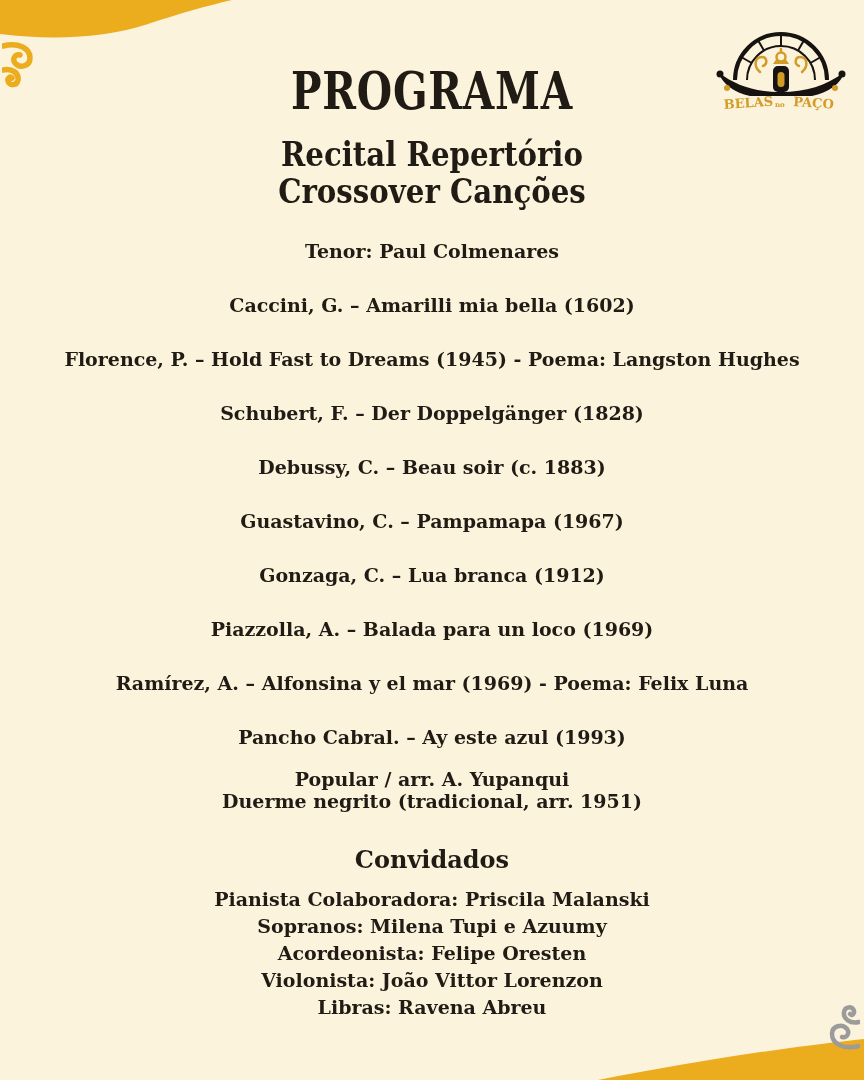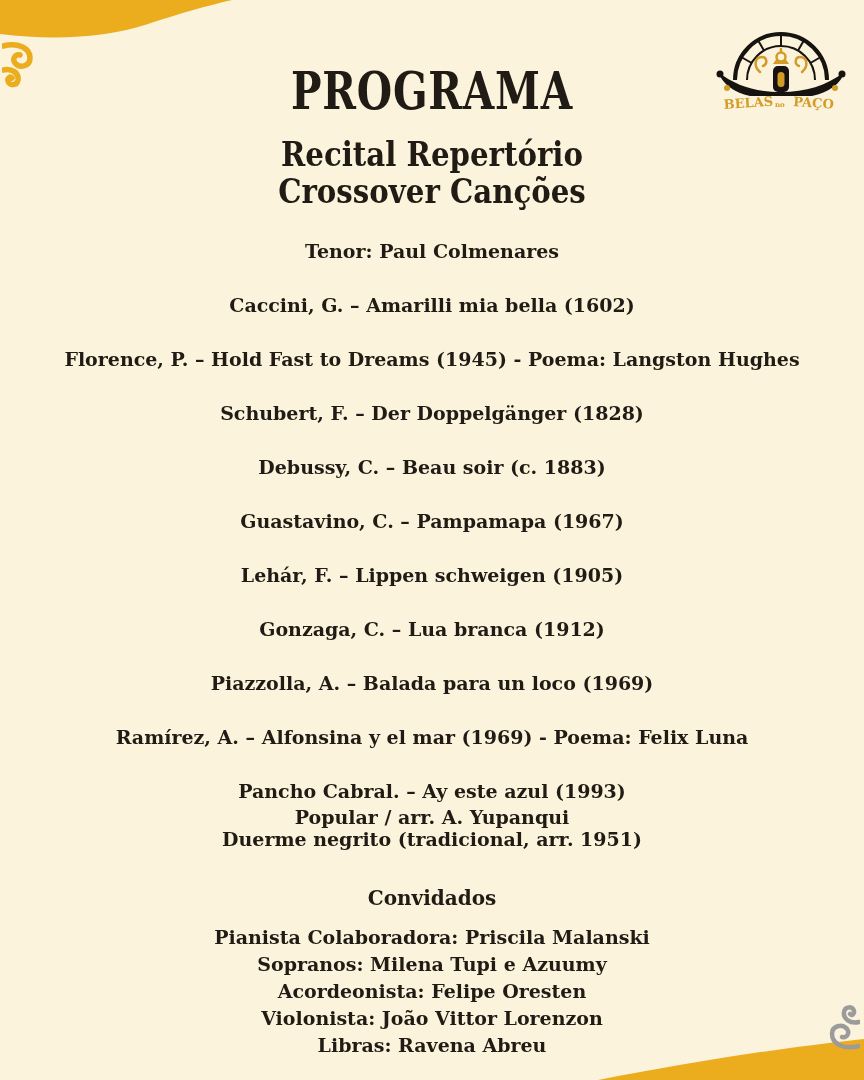--- a/index.html
+++ b/index.html
@@ -28,24 +28,24 @@
   .subtitle{
     margin-top:16px;
     font-size:34px;
     line-height:37px;
     transform:scaleX(0.86);
     transform-origin:50% 50%;
   }
   .prog{font-size:19px;line-height:19px;}
   .performer{margin-top:32px;}
   .prog-item{margin-top:35px;}
-  .final-entry{margin-top:5px;line-height:22px;}
+  .final-entry{margin-top:21px;line-height:22px;}
   .guests-heading{
     margin-top:38px;
-    font-size:20px;line-height:20px;
+    font-size:24px;line-height:20px;
   }
   .credits{margin-top:16px;font-size:19px;line-height:27px;}
   .logo{position:absolute;left:716px;top:26px;}
 </style>
 </head>
 <body>
 
 <div class="page">
 
   <svg class="deco" style="left:0;top:0;" width="864" height="45" viewBox="0 0 864 45">
@@ -112,21 +112,20 @@
       <div>Crossover Canções</div>
     </div>
 
     <div class="prog performer">Tenor: Paul Colmenares</div>
 
     <div class="prog prog-item">Caccini, G. – Amarilli mia bella (1602)</div>
     <div class="prog prog-item">Florence, P. – Hold Fast to Dreams (1945) - Poema: Langston Hughes</div>
     <div class="prog prog-item">Schubert, F. – Der Doppelgänger (1828)</div>
     <div class="prog prog-item">Debussy, C. – Beau soir (c. 1883)</div>
     <div class="prog prog-item">Guastavino, C. – Pampamapa (1967)</div>
-    <div class="prog prog-item">Lehár, F. – Lippen schweigen (1905)</div>
     <div class="prog prog-item">Gonzaga, C. – Lua branca (1912)</div>
     <div class="prog prog-item">Piazzolla, A. – Balada para un loco (1969)</div>
     <div class="prog prog-item">Ramírez, A. – Alfonsina y el mar (1969) - Poema: Felix Luna</div>
     <div class="prog prog-item">Pancho Cabral. – Ay este azul (1993)</div>
 
     <div class="prog final-entry">
       <div>Popular / arr. A. Yupanqui</div>
       <div>Duerme negrito (tradicional, arr. 1951)</div>
     </div>
 

